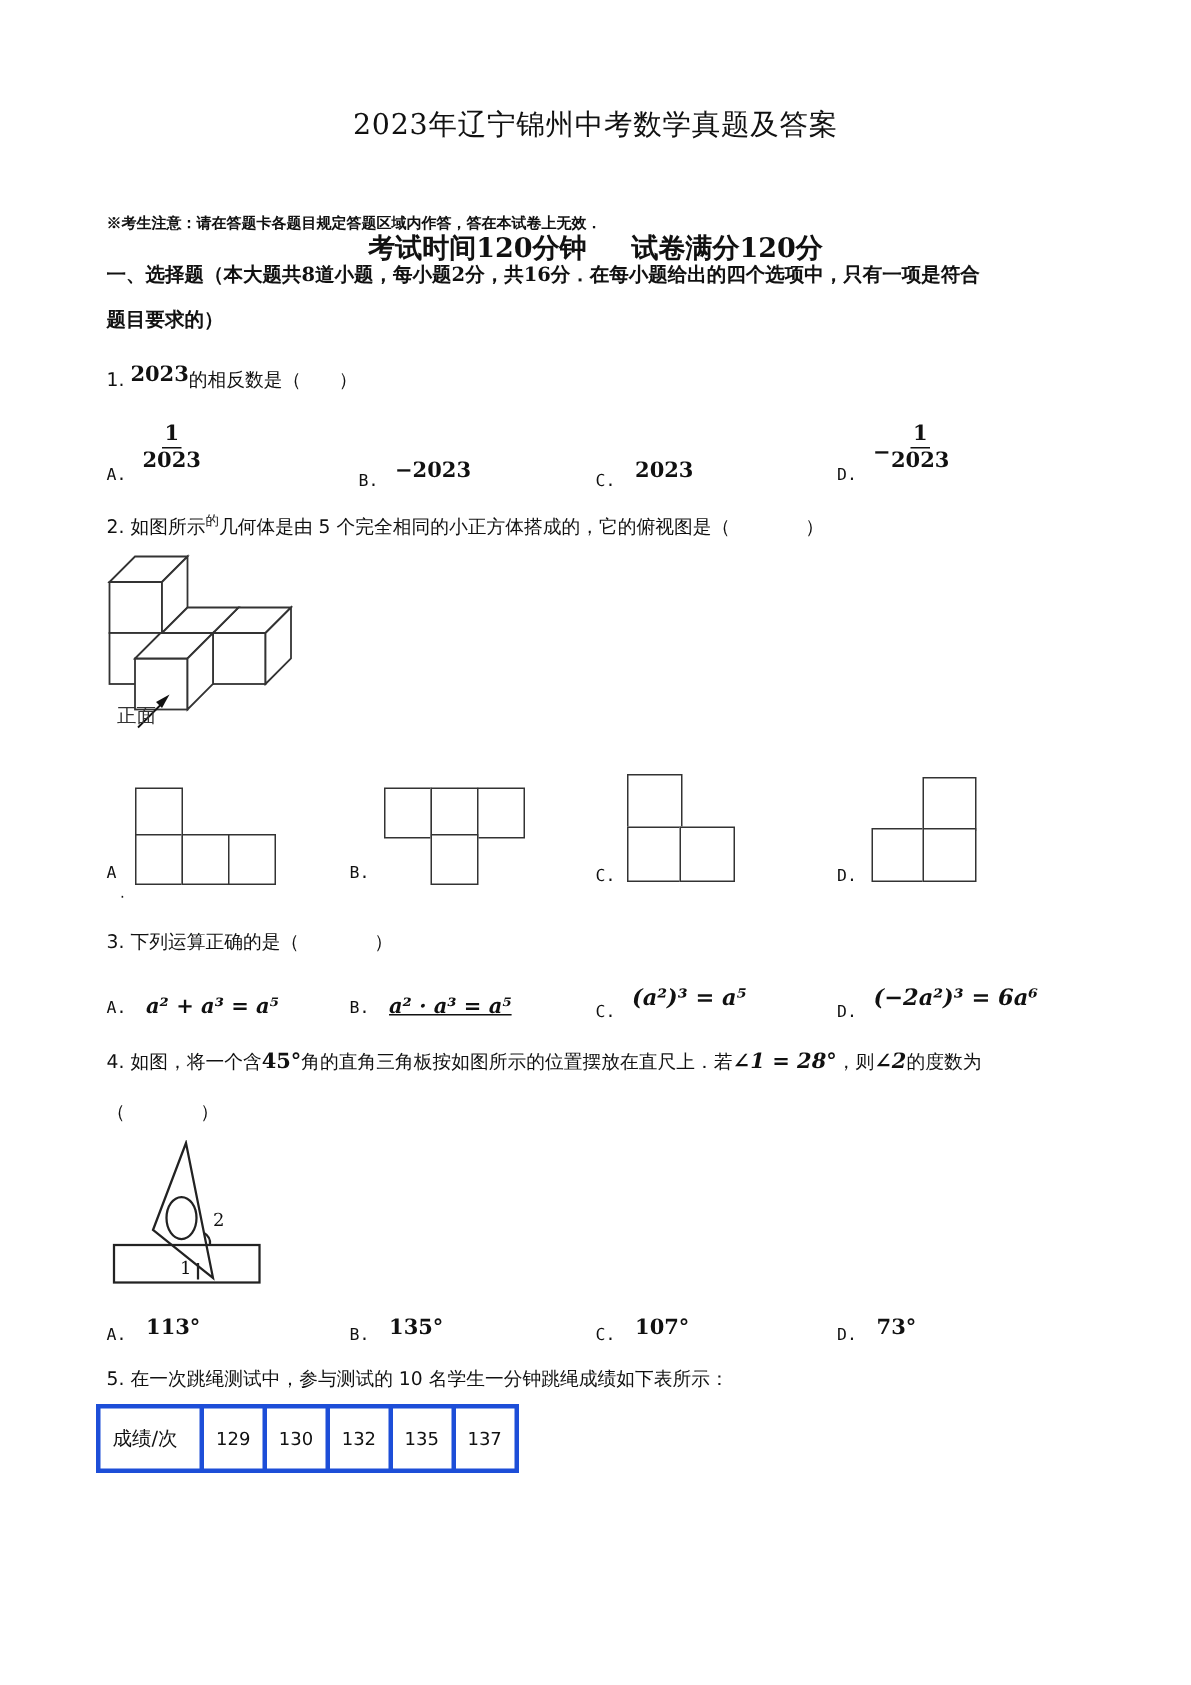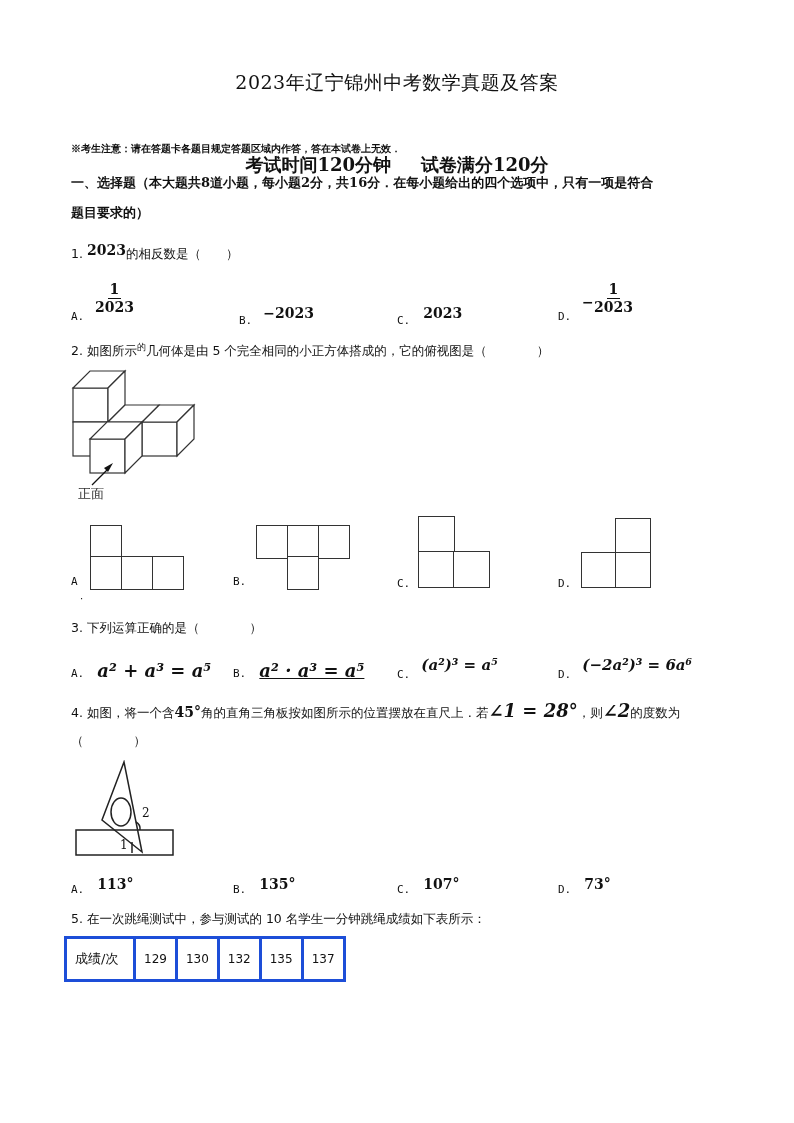--- a/index.html
+++ b/index.html
@@ -8,21 +8,21 @@
   .abs { position: absolute; }
   .title { top: 70px; left: 0; width: 794px; text-align: center; font-family: "DejaVu Serif", serif;
            font-size: 19px; letter-spacing: 0.5px; }
   .subtitle { top: 109px; left: 0; width: 794px; text-align: center; font-size: 18px; font-weight: bold;
               font-family: "DejaVu Serif", serif; margin-top: 44px; }
   .subtitle span + span { margin-left: 30px; }
   .bold-line { font-size: 10px; font-weight: bold; font-family: "DejaVu Serif", serif; }
   .q { font-size: 12.5px; font-family: "DejaVu Sans", sans-serif; }
   .opt-letter { font-family: "DejaVu Sans Mono", monospace; font-size: 11px; }
   .math { font-family: "DejaVu Serif", serif; font-weight: bold; font-size: 14px; }
-  .mathi { font-family: "DejaVu Serif", serif; font-weight: bold; font-style: italic; font-size: 18px; }
+  .mathi { font-family: "DejaVu Serif", serif; font-weight: bold; font-style: italic; font-size: 14px; }
   .frac { display: inline-flex; flex-direction: column; align-items: center; vertical-align: middle; }
   .frac .num { border-bottom: 1.3px solid #111; padding: 0 2px 1px; line-height: 1.1; }
   .frac .den { padding-top: 1px; line-height: 1.1; }
   sup { font-size: 9px; }
   table.scores { border-collapse: collapse; font-size: 12px; }
   table.scores td { border: 3px solid #1d4ed8; height: 40px; padding: 0 8px; }
   table.scores td.head { width: 50px; font-size: 13px; }
   table.scores td.val { width: 20px; }
   .grid { position: absolute; }
   .grid div { position: absolute; border: 1.3px solid #333; box-sizing: border-box; width: 32px; height: 34px; background: #fff; }
@@ -87,21 +87,21 @@
 
       <polygon points="38,54 55,37 89,37 72,54"></polygon>
 
       <rect x="20" y="71" width="35" height="34"></rect>
       <polygon points="20,71 37,54 72,54 55,71"></polygon>
       <polygon points="55,71 72,54 72,88 55,105"></polygon>
     </g>
     <line x1="22" y1="117" x2="38" y2="101" stroke="#111" stroke-width="1.2"></line>
     <polygon points="43,95 34,100 38,104" fill="#111"></polygon>
   </svg>
-  <span class="abs" style="top:117px; left:8px; font-family:'DejaVu Serif', serif; font-size:13px; color:#333;">正面</span>
+  <span class="abs" style="top:100px; left:8px; font-family:'DejaVu Serif', serif; font-size:13px; color:#333;">正面</span>
 </div>
 
 <div class="abs" style="top:525px; left:71px; width:120px; height:75px;">
   <span class="opt-letter abs" style="top:50px; left:0;">A</span>
   <span class="abs" style="top:68px; left:9px; font-size:10px;">·</span>
   <div class="grid" style="left:19px; top:0;">
     <div style="left:0; top:0;"></div>
     <div style="left:0; top:31px;"></div>
     <div style="left:31px; top:31px;"></div>
     <div style="left:62px; top:31px;"></div>

